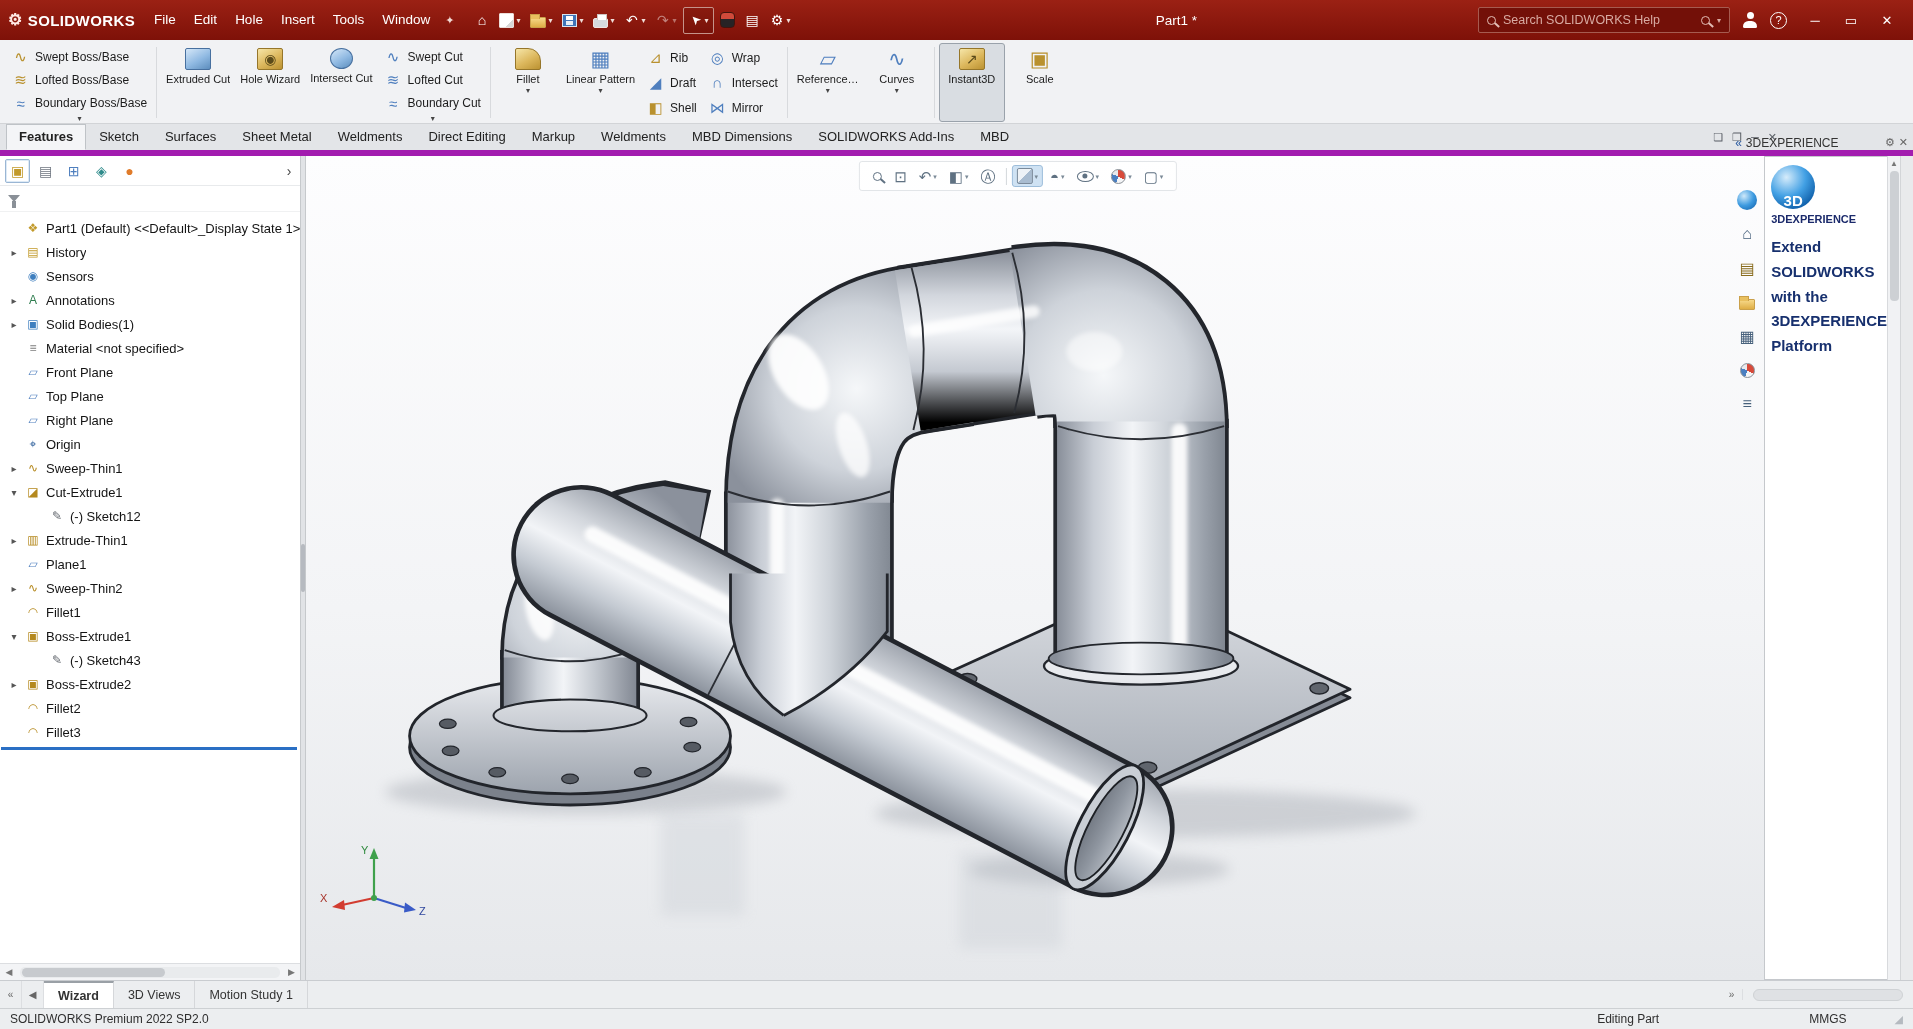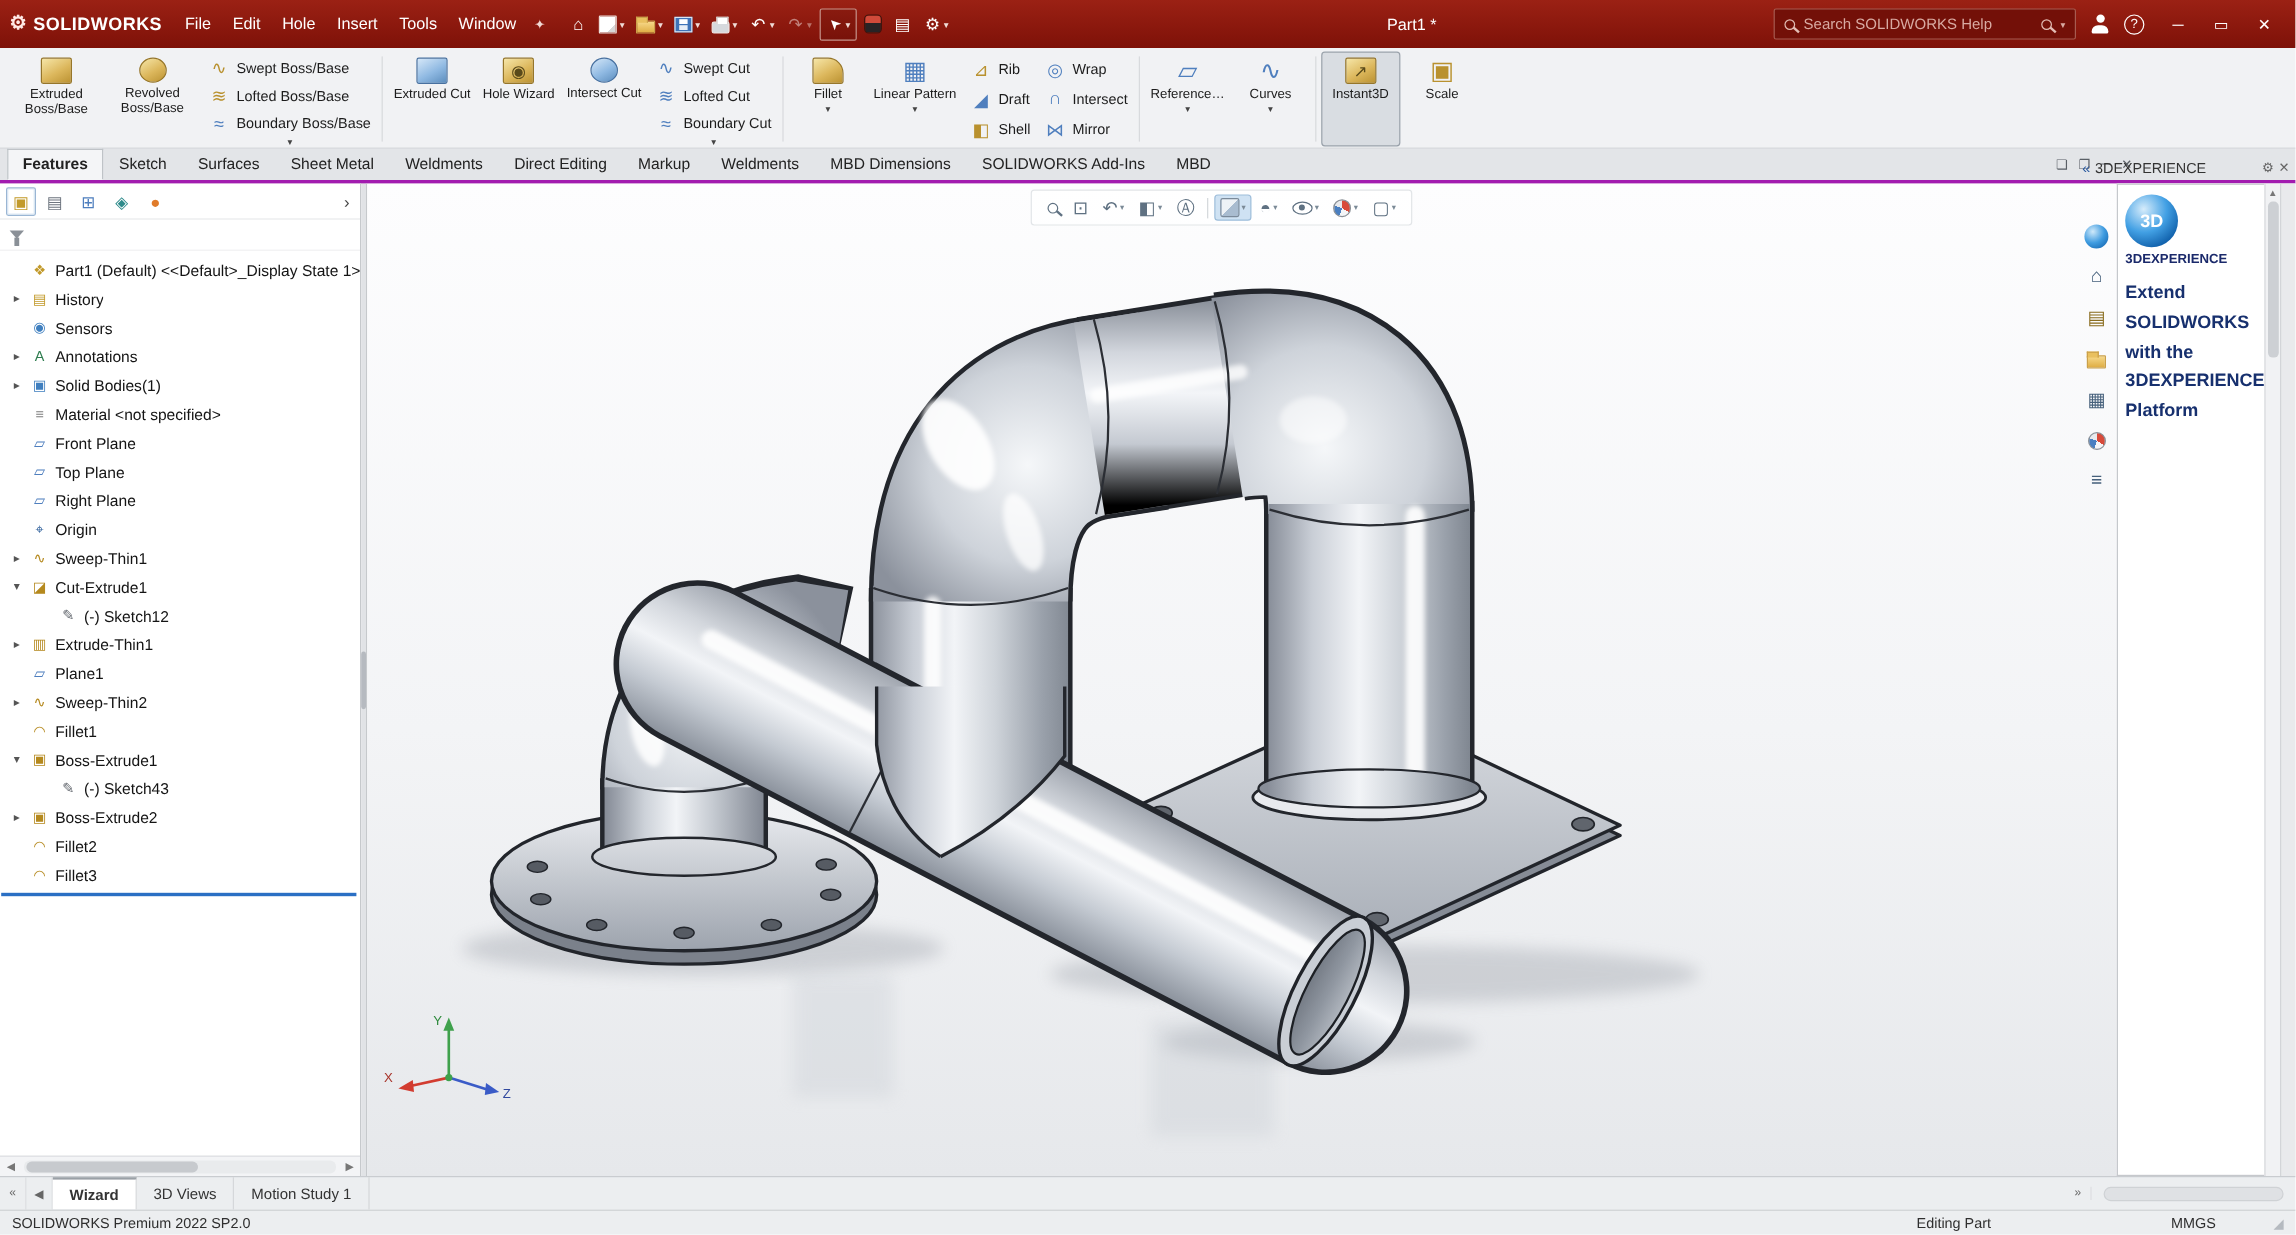--- a/index.html
+++ b/index.html
@@ -62,21 +62,21 @@
   .rbi.blue{background:linear-gradient(150deg,#d5e7f8,#8fb9e2 55%,#5c8dbd);border:1px solid #47709f;color:#fff}
   .rbi.round{border-radius:50%;width:23px;height:21px}
   .rbi.fil{border-top-right-radius:13px}
   .rbi.glyph{background:none;border:none;font-size:21px}
   .rbi.glyph.goldc{color:#b9912e}
   .rbi.glyph.bluec{color:#4f7fbe}
   .rbi.sm{width:17px;height:16px;font-size:10px}
   .rbi.sm.glyph{font-size:15px}
 
   
-  .tabrow{flex:0 0 28px;background:#e3e5e8;border-bottom:3px solid #a21caf;display:flex;align-items:flex-end;padding:0 132px 0 6px;position:relative}
+  .tabrow{flex:0 0 28px;background:#e3e5e8;border-bottom:6px solid #a21caf;display:flex;align-items:flex-end;padding:0 132px 0 6px;position:relative}
   .cm-tab{padding:4px 12px 5px;font-size:13px;color:#222;border:1px solid transparent;white-space:nowrap}
   .cm-tab.active{background:#f4f5f7;border-color:#bfc3c7;border-bottom-color:#f4f5f7;font-weight:bold}
   .tabrow-icons{margin-left:auto;display:flex;gap:9px;padding:0 4px 6px;color:#5a5f66;font-size:11px}
 
   
   .main{flex:1;display:flex;min-height:0;position:relative}
   .tree{flex:0 0 272px;background:#fff;border-right:1px solid #c6c9cc;display:flex;flex-direction:column;position:relative}
   .tree-toolbar{flex:0 0 30px;display:flex;align-items:center;gap:3px;padding:2px 5px;border-bottom:1px solid #e8eaec}
   .tt-icon{width:25px;height:24px;display:flex;align-items:center;justify-content:center;font-size:14px;border:1px solid transparent;border-radius:2px}
   .tt-icon.active{background:#fff;border-color:#9ab6d4;box-shadow:inset 0 0 0 1px #ddeaf6}
@@ -116,21 +116,21 @@
   
   .taskpane{flex:0 0 110px;position:relative;background:linear-gradient(180deg,#fdfdfe,#f3f4f6 55%,#e6e8eb);display:flex}
   .tp-header{position:absolute;top:-25px;left:0;right:0;height:23px;display:flex;align-items:center;gap:4px;font-size:11px;color:#333;padding:0 5px}
   .tp-header .coll{font-size:12px;color:#2a5aa0}
   .tp-header .ttl{flex:1;overflow:hidden;white-space:nowrap;font-size:12px;color:#333}
   .tp-header .hic{font-size:11px;color:#666}
   .tp-strip{flex:0 0 34px;display:flex;flex-direction:column;align-items:center;padding-top:32px;gap:10px}
   .tp-tab{width:26px;height:24px;display:flex;align-items:center;justify-content:center;font-size:16px;color:#47617c;border-radius:3px}
   .tp-3dx{width:20px;height:20px;border-radius:50%;background:radial-gradient(circle at 35% 30%,#cfe9fa,#3e9be0 50%,#0b5aa5)}
   .tp-panel{flex:1;min-width:0;background:#fff;border:1px solid #c5c8cc;border-right:none;padding:8px 0 0 6px;overflow:hidden}
-  .tp-logo{width:44px;height:44px;border-radius:50%;background:radial-gradient(circle at 35% 28%,#d6ecfb,#42a0e4 45%,#0b5aa5 82%);display:flex;align-items:center;justify-content:center;color:#fff;font-weight:bold;font-size:15px}
+  .tp-logo{width:44px;height:44px;border-radius:50%;background:radial-gradient(circle at 35% 28%,#d6ecfb,#42a0e4 45%,#0b5aa5 82%);display:flex;align-items:flex-end;justify-content:center;color:#fff;font-weight:bold;font-size:15px}
   .tp-brand{font-size:11px;font-weight:bold;color:#1b2a6b;white-space:nowrap;margin:4px 0 10px}
   .tp-heading{font-size:15px;font-weight:bold;color:#17306e;line-height:1.65;margin-bottom:12px}
   .tp-text{font-size:12px;color:#3d4046;line-height:1.8}
   .tp-scroll{flex:0 0 13px;background:#f1f2f4;border-left:1px solid #d8dadd;display:flex;flex-direction:column;align-items:center}
   .tp-scroll .sarrow{height:14px;font-size:8px;color:#777;display:flex;align-items:center}
   .tp-thumb{width:9px;height:130px;background:#cdd0d4;border-radius:4px;margin-top:1px}
   .tp-edge{flex:0 0 13px;background:#e9eaec;border-left:1px solid #d3d5d8;display:flex;flex-direction:column;align-items:center;gap:6px;padding-top:2px;font-size:10px;color:#666}
 
   
   .bottomtabs{flex:0 0 28px;background:#eceef0;border-top:1px solid #c9ccd0;display:flex;align-items:stretch;font-size:12.5px;color:#333}
@@ -216,30 +216,20 @@
     <span class="i-help">?</span>
   </div>
   <div class="win-btns">
     <span class="win-btn">─</span>
     <span class="win-btn">▭</span>
     <span class="win-btn">✕</span>
   </div>
 </div>
 
 <div class="ribbon">
-    <div class="rb-col lg">
-      <div class="rb-large">
-        <span class="rbi gold"></span>
-        <span class="lbl">Extruded Boss/Base</span>
-      </div>
-      <div class="rb-large">
-        <span class="rbi gold round"></span>
-        <span class="lbl">Revolved Boss/Base</span>
-      </div>
-    </div>
     <div class="rb-col stackcol">
       <div class="rb-srow">
         <span class="rbi sm glyph goldc">∿</span>
         <span class="slbl">Swept Boss/Base</span>
       </div>
       <div class="rb-srow">
         <span class="rbi sm glyph goldc">≋</span>
         <span class="slbl">Lofted Boss/Base</span>
       </div>
       <div class="rb-srow">

